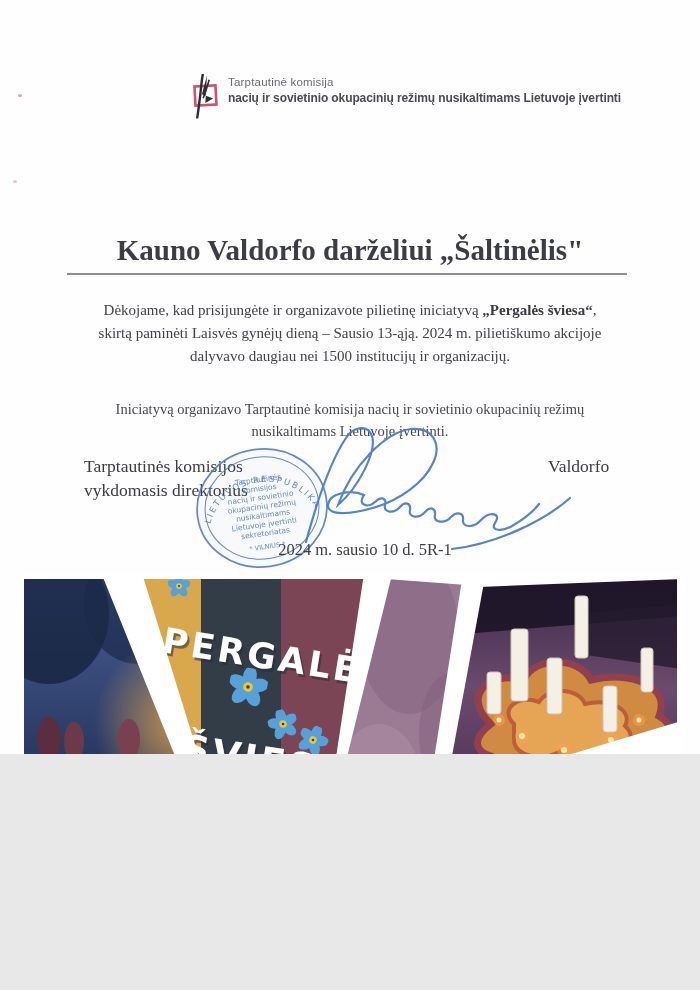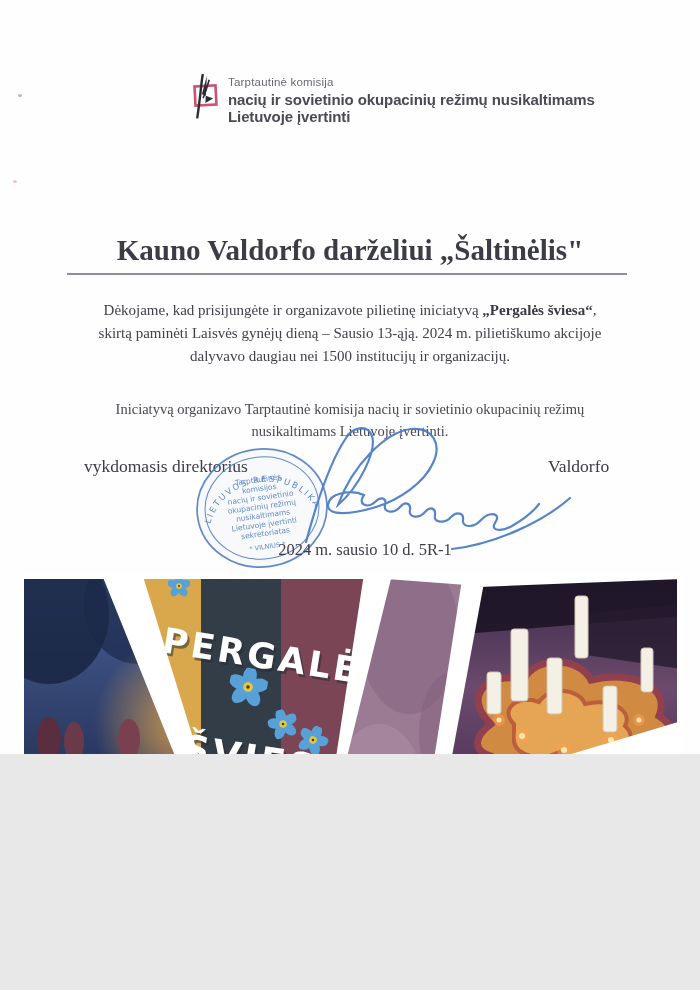--- a/index.html
+++ b/index.html
@@ -3,21 +3,21 @@
 <meta charset="utf-8">
 <style>
   html,body{margin:0;padding:0;background:#e8e8e8;}
   #page{position:relative;width:700px;height:754px;background:#fefefe;margin:0 auto;
         font-family:"Liberation Serif", serif;color:#3f3f47;overflow:hidden;}
   .abs{position:absolute;}
   
   #logo-row{left:186px;top:72px;width:480px;height:50px;}
   #logo-text{position:absolute;left:42px;top:4px;width:430px;font-family:"Liberation Sans",sans-serif;}
   #logo-line1{font-size:11.5px;color:#6a6a72;letter-spacing:.2px;}
-  #logo-line2{font-size:15px;font-weight:bold;color:#4a4a52;margin-top:3px;letter-spacing:-0.1px;}
+  #logo-line2{font-size:12px;font-weight:bold;color:#4a4a52;margin-top:3px;letter-spacing:-0.1px;}
   
   #cert-title{left:0;right:0;top:128px;text-align:center;font-size:72px;font-weight:bold;
               color:#4c4c54;letter-spacing:2px;}
   #recipient{left:0;right:0;top:234px;text-align:center;font-size:29px;font-weight:bold;color:#3c3c46;}
   #rule{left:67px;top:273px;width:560px;height:2px;background:#8e8e96;}
   
   #para1{left:88px;top:299px;width:524px;text-align:center;font-size:15px;line-height:1.52;color:#414149;}
   #para1 b{color:#3a3a42;}
   #para2{left:95px;top:399px;width:510px;text-align:center;font-size:14.5px;line-height:1.5;color:#47474f;}
   
@@ -55,20 +55,21 @@
     </div>
   </div>
 
   <div class="abs" id="recipient">Kauno Valdorfo darželiui „Šaltinėlis"</div>
   <div class="abs" id="rule"></div>
 
   <div class="abs" id="para1"><span>Dėkojame, kad prisijungėte ir organizavote pilietinę iniciatyvą </span><b>„Pergalės šviesa“</b><span>, skirtą paminėti Laisvės gynėjų dieną – Sausio 13-ąją. 2024 m. pilietiškumo akcijoje dalyvavo daugiau nei 1500 institucijų ir organizacijų.</span></div>
   <div class="abs" id="para2">Iniciatyvą organizavo Tarptautinė komisija nacių ir sovietinio okupacinių režimų nusikaltimams Lietuvoje įvertinti.</div>
 
   <div class="abs" id="sig-left">
+    <div>Tarptautinės komisijos</div>
     <div>vykdomasis direktorius</div>
   </div>
   <div class="abs" id="sig-right">
     <div>Valdorfo</div>
   </div>
   <div class="abs" id="date-line">2024 m. sausio 10 d. 5R-1</div>
 
   <svg class="abs" id="ink-layer" viewBox="0 0 700 990">
     <defs>
       <path id="arcTop" d="M 206,532 A 54,48 0 0 1 318,532" fill="none"></path>

